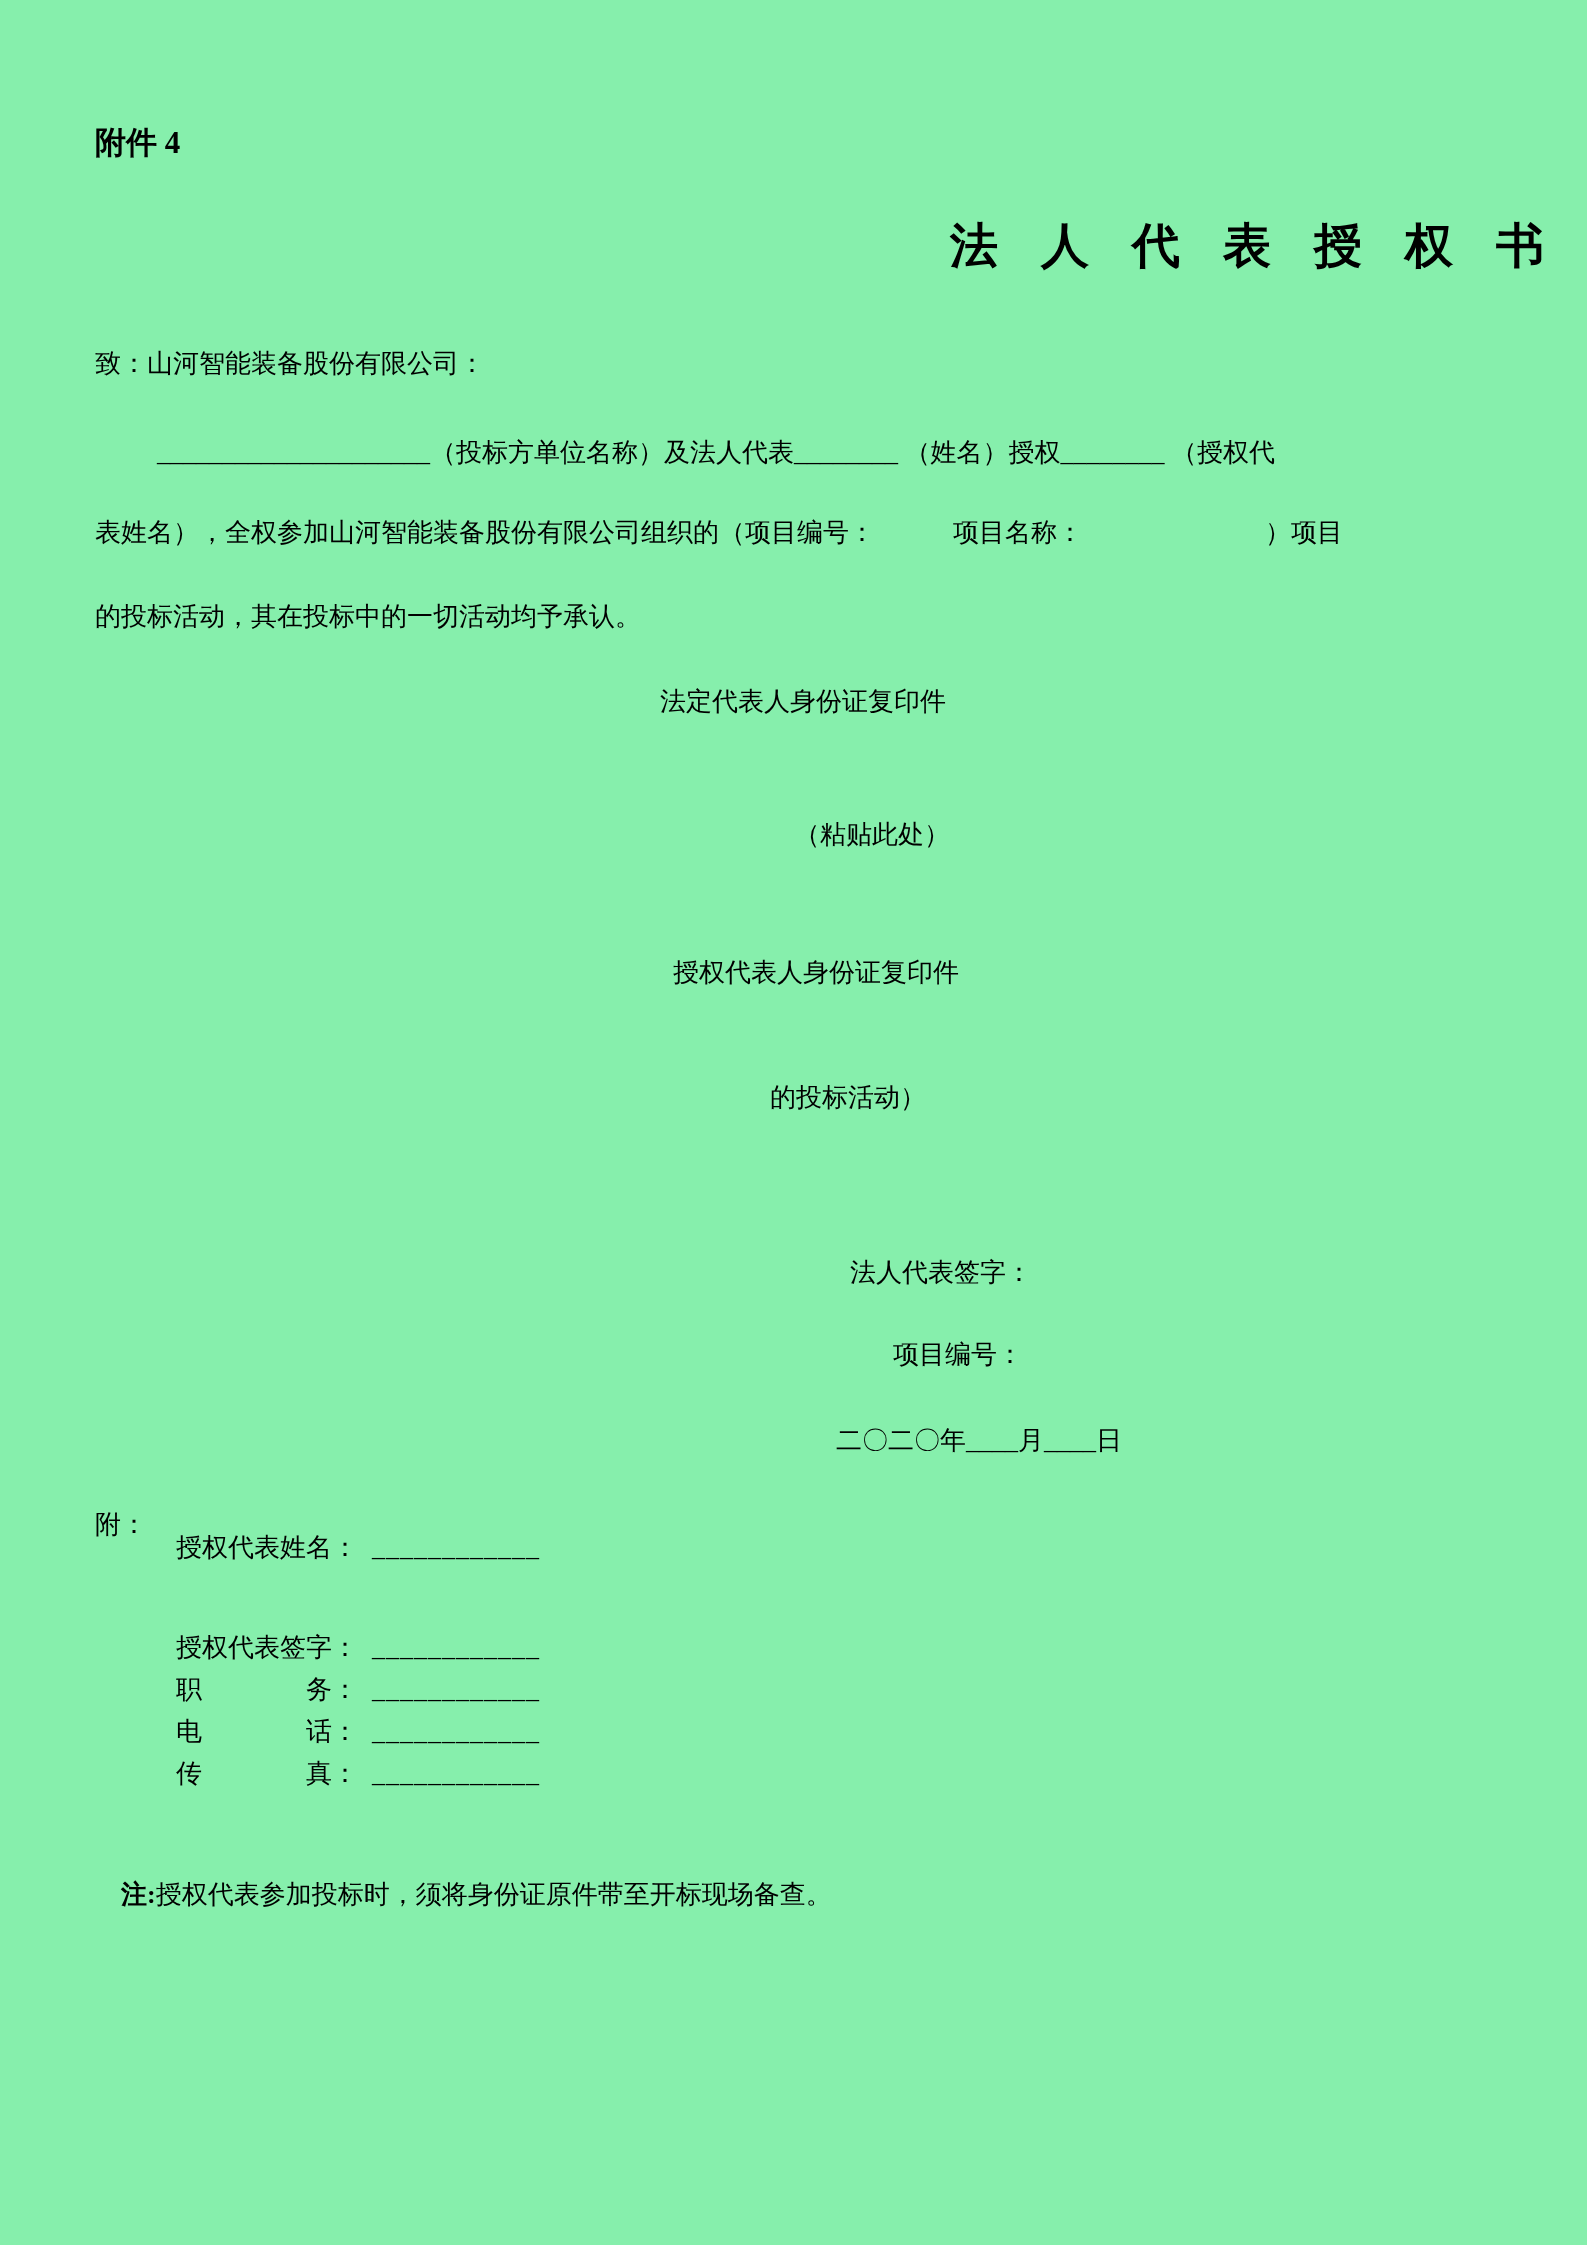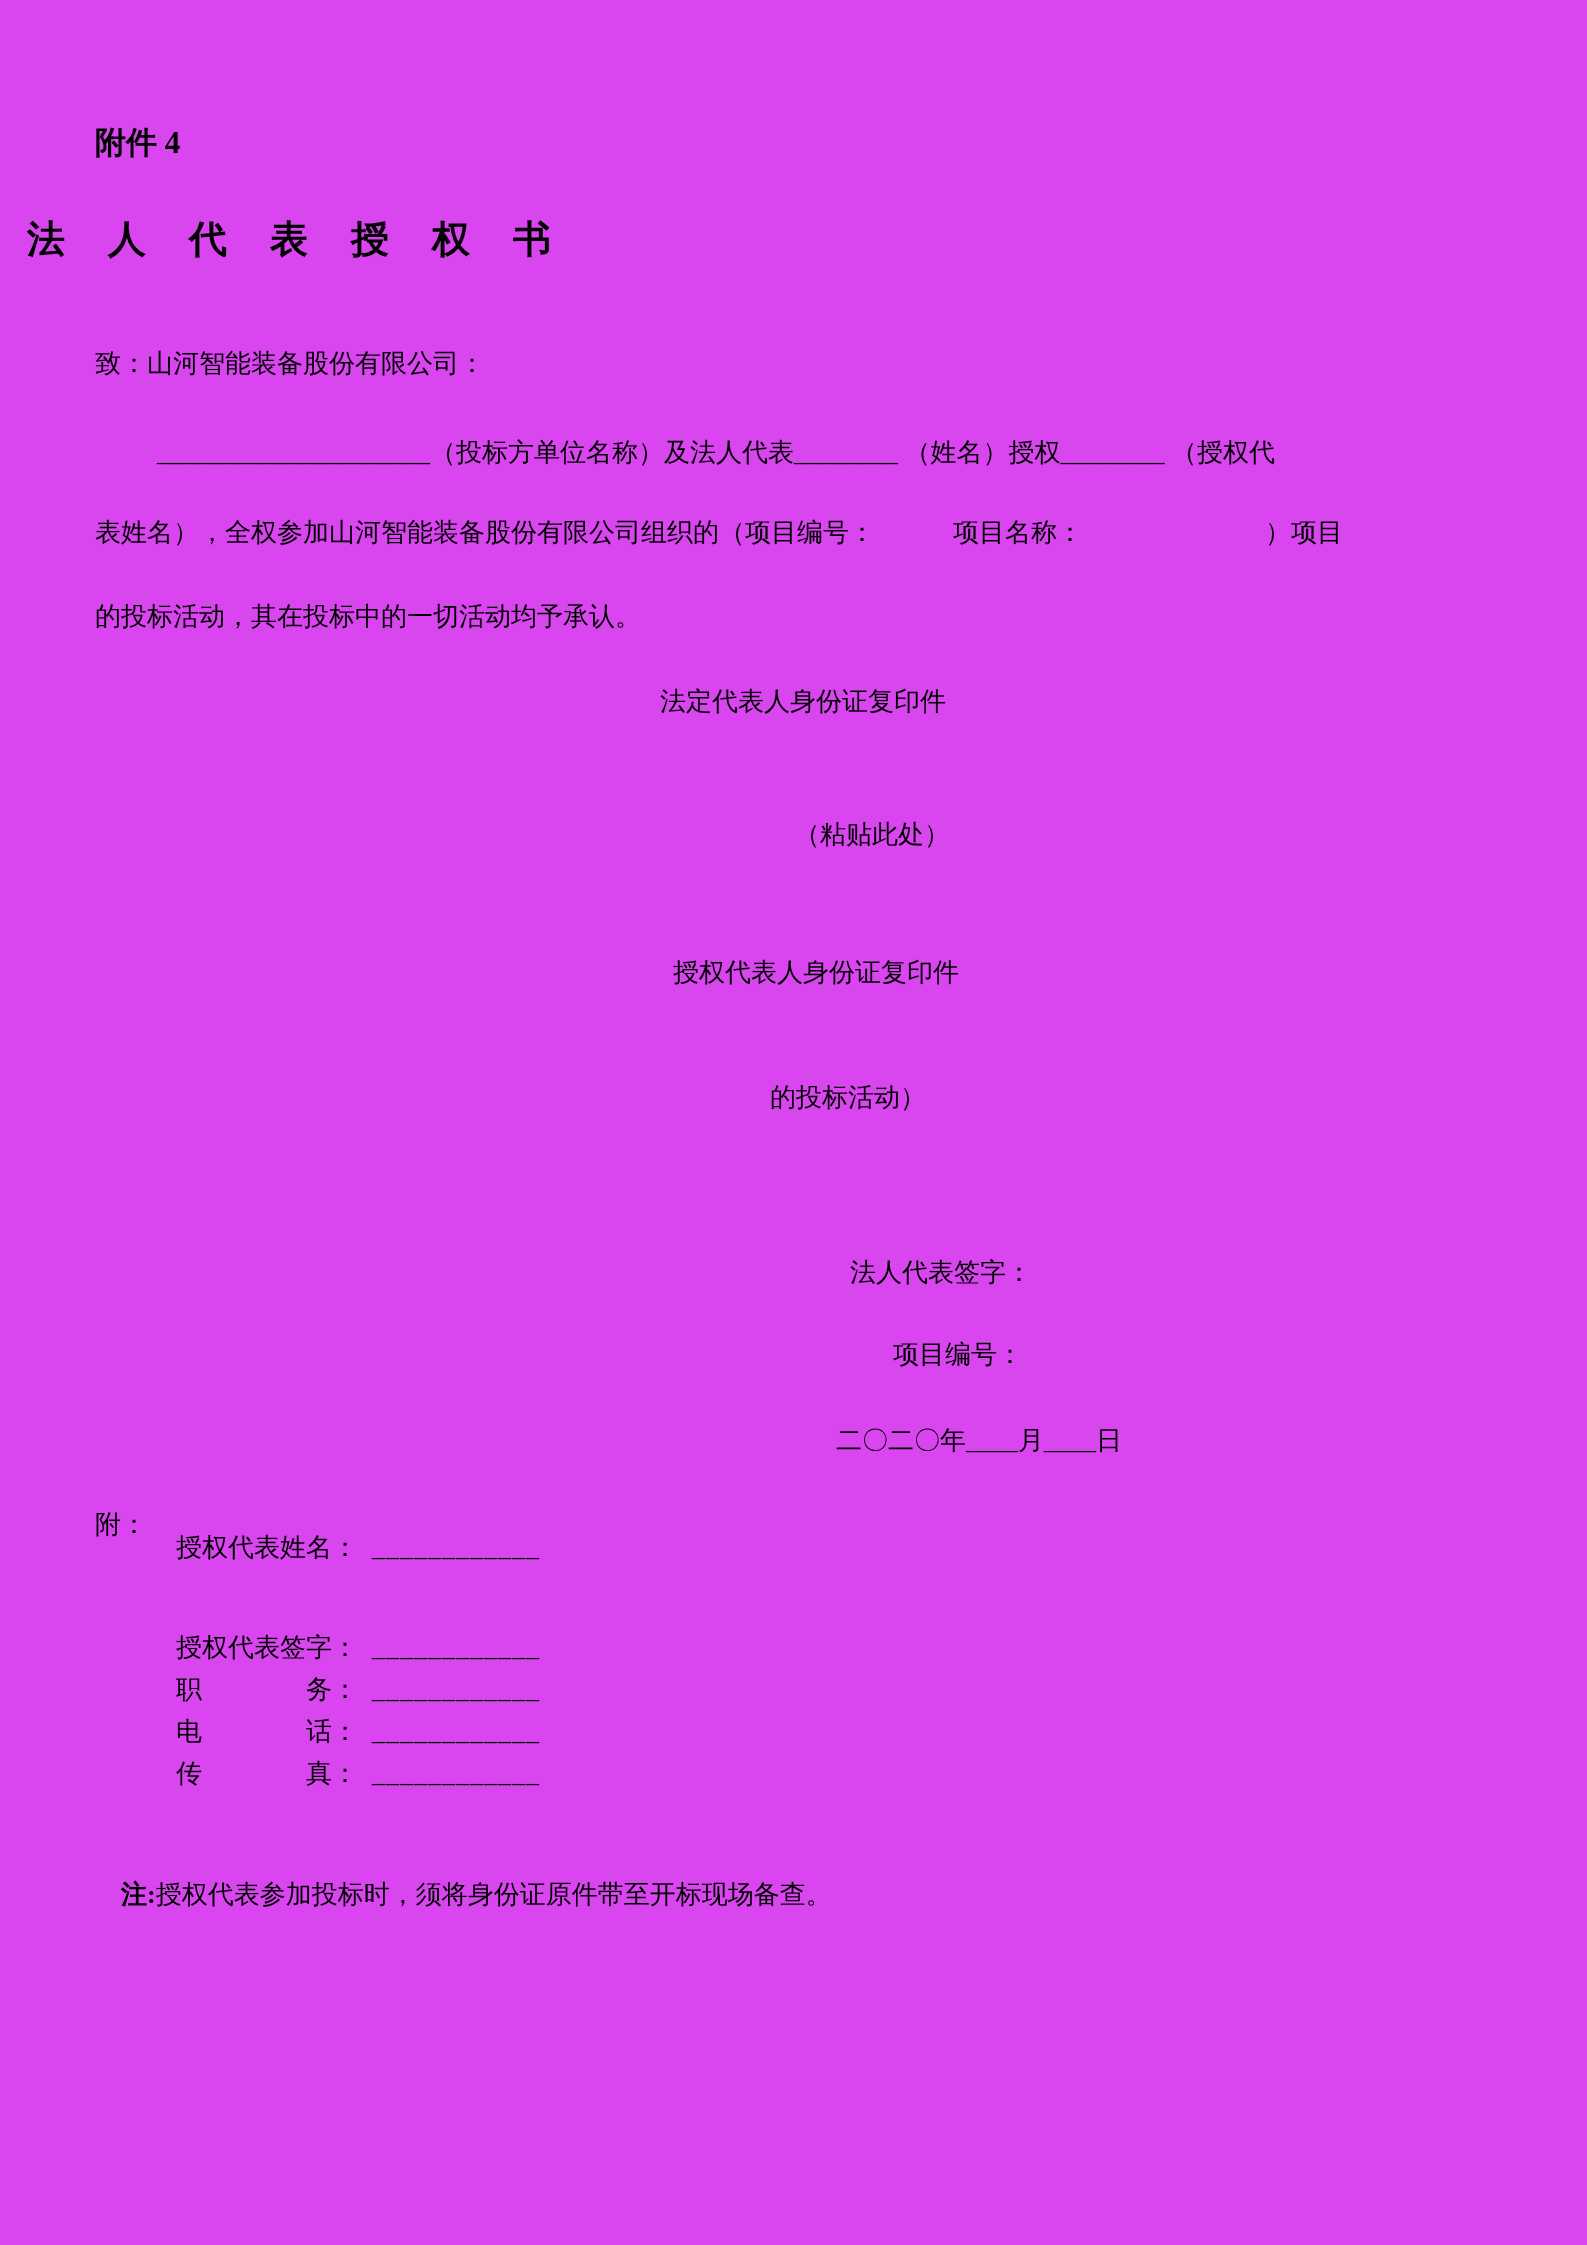--- a/index.html
+++ b/index.html
@@ -4,36 +4,36 @@
 <style>
   html, body {
     margin: 0;
     padding: 0;
     background: #ffffff;
   }
   .page {
     position: relative;
     width: 1587px;
     height: 2245px;
-    background: #d946ef;
+    background: #86efac;
     color: #000000;
     font-family: "Liberation Serif", "DejaVu Serif", serif;
     overflow: hidden;
   }
   .abs { position: absolute; white-space: pre; }
 
   .attachment-label {
     left: 95px; top: 122px;
     font-size: 31px; font-weight: bold;
   }
   .doc-title {
     left: 0; top: 214px; width: 100%;
-    text-align: left;
-    font-size: 38px; font-weight: bold;
-    letter-spacing: 43px; padding-left: 27px;
+    text-align: right;
+    font-size: 48px; font-weight: bold;
+    letter-spacing: 43px; padding-left: 43px;
     box-sizing: border-box;
     white-space: pre;
   }
   .body-text { font-size: 26px; line-height: 40px; }
 
   .salutation { left: 95px; top: 344px; }
 
   .para-line1 { left: 157px; top: 433px; }
   .para-line2 { left: 95px;  top: 513px; }
   .para-line3 { left: 95px;  top: 597px; }

